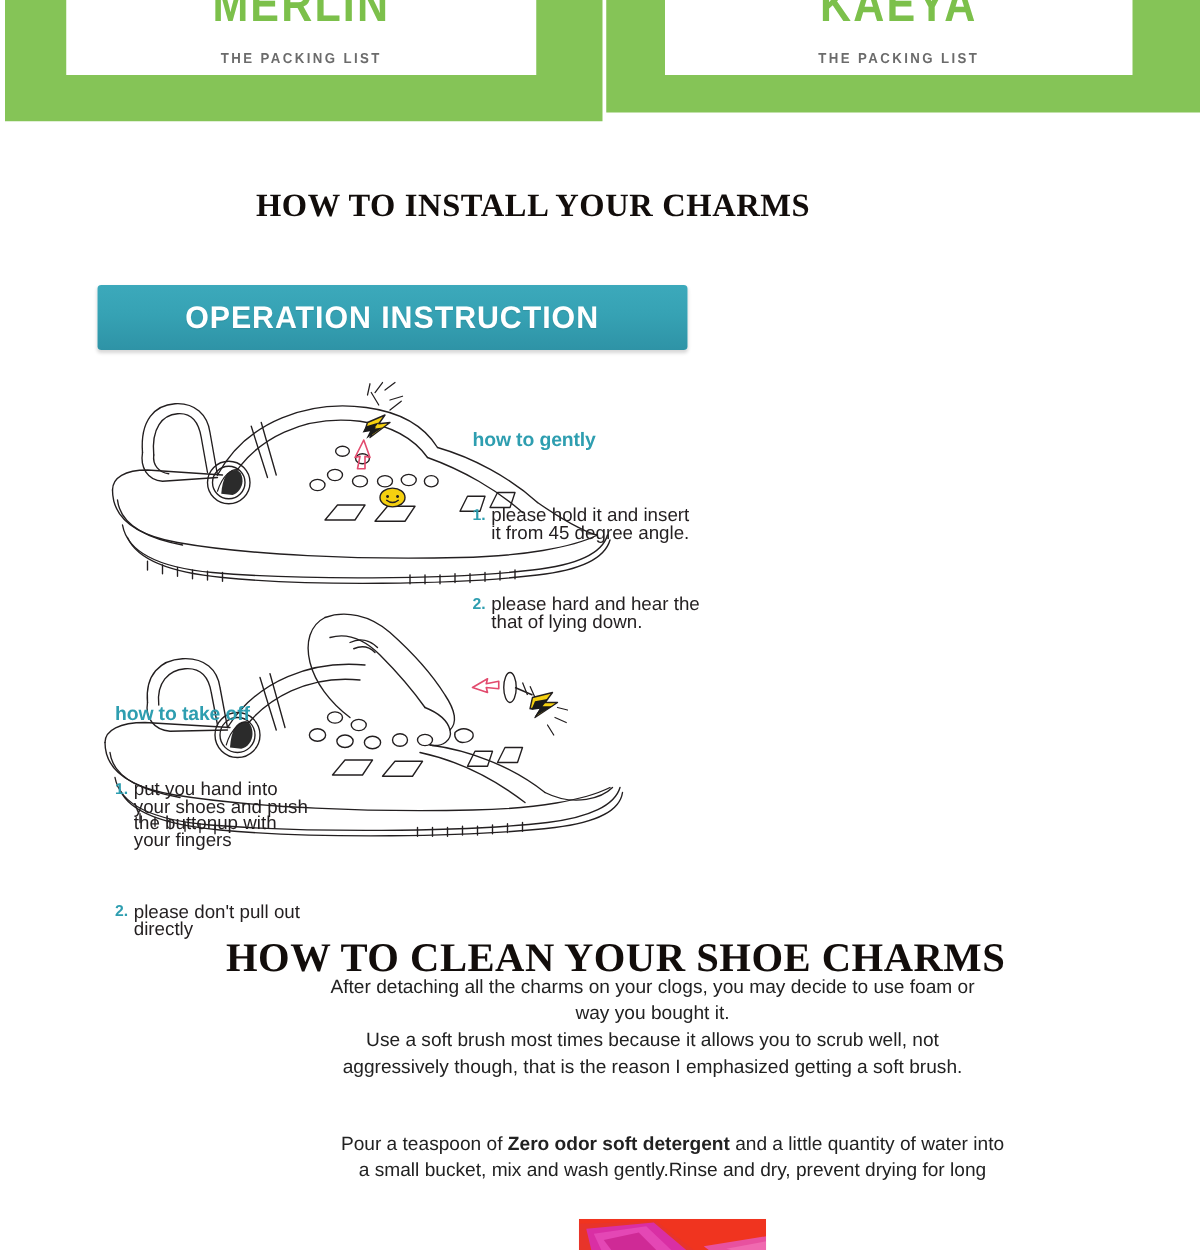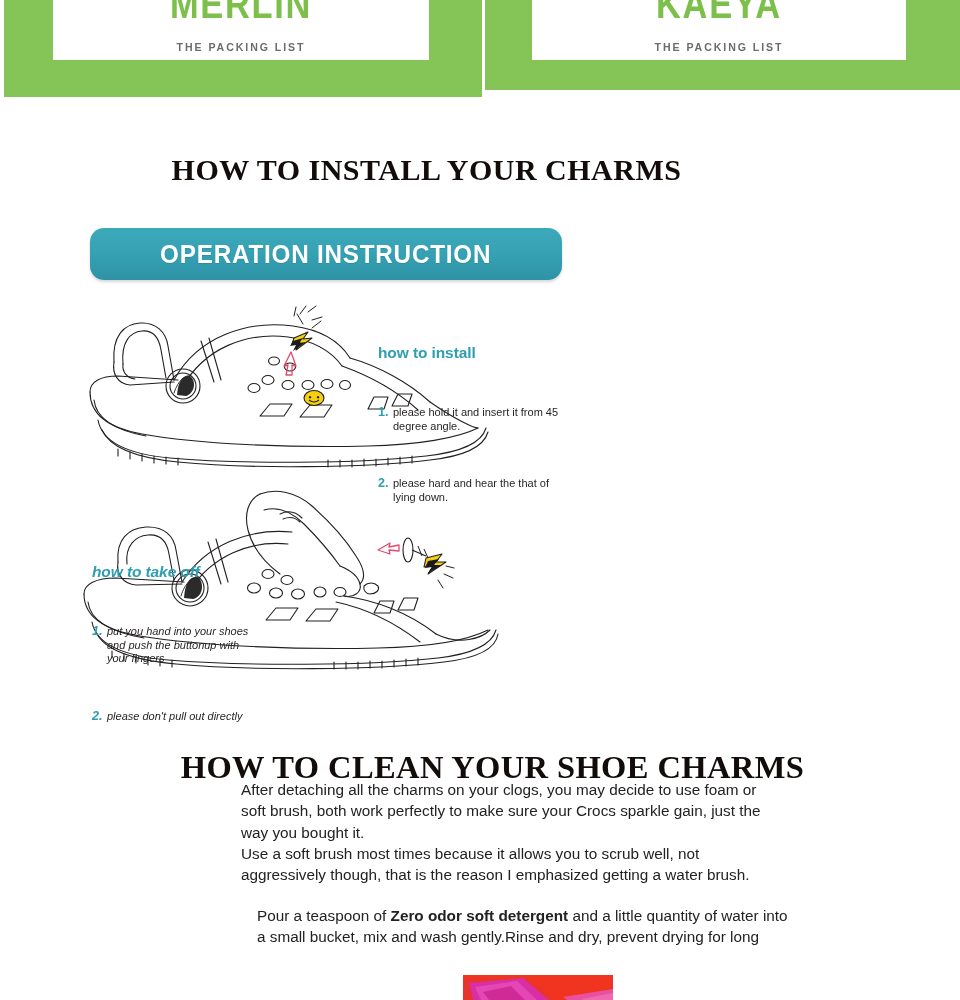--- a/index.html
+++ b/index.html
@@ -64,37 +64,37 @@
   .section-heading {
     font-family: "Liberation Serif", serif;
     font-weight: bold;
     color: #120d0b;
     text-align: center;
   }
   #install-heading {
     position: absolute;
     left: 0; top: 128px;
     width: 853px;
-    font-size: 30px;
+    font-size: 26px;
     letter-spacing: 0.5px;
   }
   #clean-heading {
     position: absolute;
     left: 0; top: 722px;
     width: 985px;
     font-size: 32.5px;
     letter-spacing: 0.4px;
   }
 
   
   .op-banner {
     position: absolute;
-    left: 90px; top: 228px;
+    left: 78px; top: 228px;
     width: 472px; height: 52px;
-    border-radius: 14px;
+    border-radius: 3px;
     background: linear-gradient(#3ca9bb 0%, #36a2b4 45%, #2e93a6 100%);
     box-shadow: 0 2px 3px rgba(0,0,0,0.16);
     display: flex;
     align-items: center;
     justify-content: center;
   }
   .op-banner-text {
     color: #ffffff;
     font-size: 25px;
     font-weight: bold;
@@ -105,38 +105,38 @@
 
   
   .diagram { position: absolute; }
   #diagram-install  { left: 78px; top: 296px;  width: 480px; height: 186px; }
   #diagram-takeoff  { left: 78px; top: 488px;  width: 480px; height: 196px; }
 
   .diagram svg { display: block; width: 100%; height: 100%; }
 
   .instr-block { position: absolute; }
   #install-instr { left: 378px; top: 344px; width: 182px; }
-  #takeoff-instr { left: 92px;  top: 563px; width: 160px; font-style: italic; }
+  #takeoff-instr { left: 92px;  top: 563px; width: 160px; }
 
   .instr-title {
     color: #2e9eb0;
     font-size: 15.5px;
     font-weight: bold;
     letter-spacing: -0.1px;
     margin-bottom: 1px;
   }
   .instr-list {
     margin: 0; padding: 0;
     list-style: none;
     counter-reset: instr;
   }
   .instr-list li {
     position: relative;
     padding-left: 15px;
-    font-size: 11px;
+    font-size: 15px;
     line-height: 13.6px;
     color: #231f20;
     margin-bottom: 0px;
     margin-top: 44px;
   }
   .instr-list li::before {
     counter-increment: instr;
     content: counter(instr) ".";
     position: absolute;
     left: 0; top: 0;
@@ -146,20 +146,21 @@
   }
 
   
   .clean-body {
     position: absolute;
     left: 241px;
     width: 562px;
     font-size: 15.3px;
     line-height: 21.3px;
     color: #222222;
+    text-align: center;
   }
   #clean-para-1 { top: 779px; }
   #clean-para-2 { top: 905px; margin-left: 16px; }
   .clean-body p { margin: 0; }
   .clean-body b { font-weight: bold; }
 
   
   .bottom-photo {
     position: absolute;
     left: 463px; top: 975px;
@@ -257,21 +258,21 @@
       <path d="M213 56 l-7 14 l4 -1 l-2 10 l6 0 l0 -10 l4 1 z" fill="none" stroke="#e24b6e" stroke-width="1.3" stroke-linejoin="round"></path>
 
       <ellipse cx="236" cy="102" rx="10" ry="7.5" fill="#f5d010" stroke="#231f20" stroke-width="1.1"></ellipse>
       <path d="M232 100 a1.2 1.2 0 1 0 0.1 0 M240 100 a1.2 1.2 0 1 0 0.1 0" fill="#231f20"></path>
       <path d="M231 104 q5 4 10 0" fill="none" stroke="#231f20" stroke-width="1.1"></path>
     </g>
   </svg>
 </div>
 
 <div class="instr-block" id="install-instr">
-  <div class="instr-title">how to install</div>
+  <div class="instr-title">how to gently</div>
   <ol class="instr-list">
     <li>please hold it and insert it from 45 degree angle.</li>
     <li>please hard and hear the that of lying down.</li>
   </ol>
 </div>
 
 <div class="diagram" id="diagram-takeoff">
   <svg viewBox="0 0 480 196" xmlns="http://www.w3.org/2000/svg">
     <g fill="none" stroke="#231f20" stroke-width="1.1" stroke-linejoin="round" stroke-linecap="round">
 
@@ -350,24 +351,23 @@
   <ol class="instr-list">
     <li>put you hand into your shoes and push the buttonup with your fingers</li>
     <li>please don't pull out directly</li>
   </ol>
 </div>
 
 <h2 class="section-heading" id="clean-heading">HOW TO CLEAN YOUR SHOE CHARMS</h2>
 
 <div class="clean-body" id="clean-para-1">
   <p>After detaching all the charms on your clogs, you may decide to use foam or</p>
-  <p>soft brush, both work perfectly to make sure your Crocs sparkle gain, just the</p>
   <p>way you bought it.</p>
   <p>Use a soft brush most times because it allows you to scrub well, not</p>
-  <p>aggressively though, that is the reason I emphasized getting a water brush.</p>
+  <p>aggressively though, that is the reason I emphasized getting a soft brush.</p>
 </div>
 
 <div class="clean-body" id="clean-para-2">
   <p><span>Pour a teaspoon of </span><b>Zero odor soft detergent</b><span> and a little quantity of water into</span></p>
   <p>a small bucket, mix and wash gently.Rinse and dry, prevent drying for long</p>
 </div>
 
 <div class="bottom-photo">
   <svg viewBox="0 0 150 25" xmlns="http://www.w3.org/2000/svg" preserveAspectRatio="none">
     <rect x="0" y="0" width="150" height="25" fill="#f0341f"></rect>

